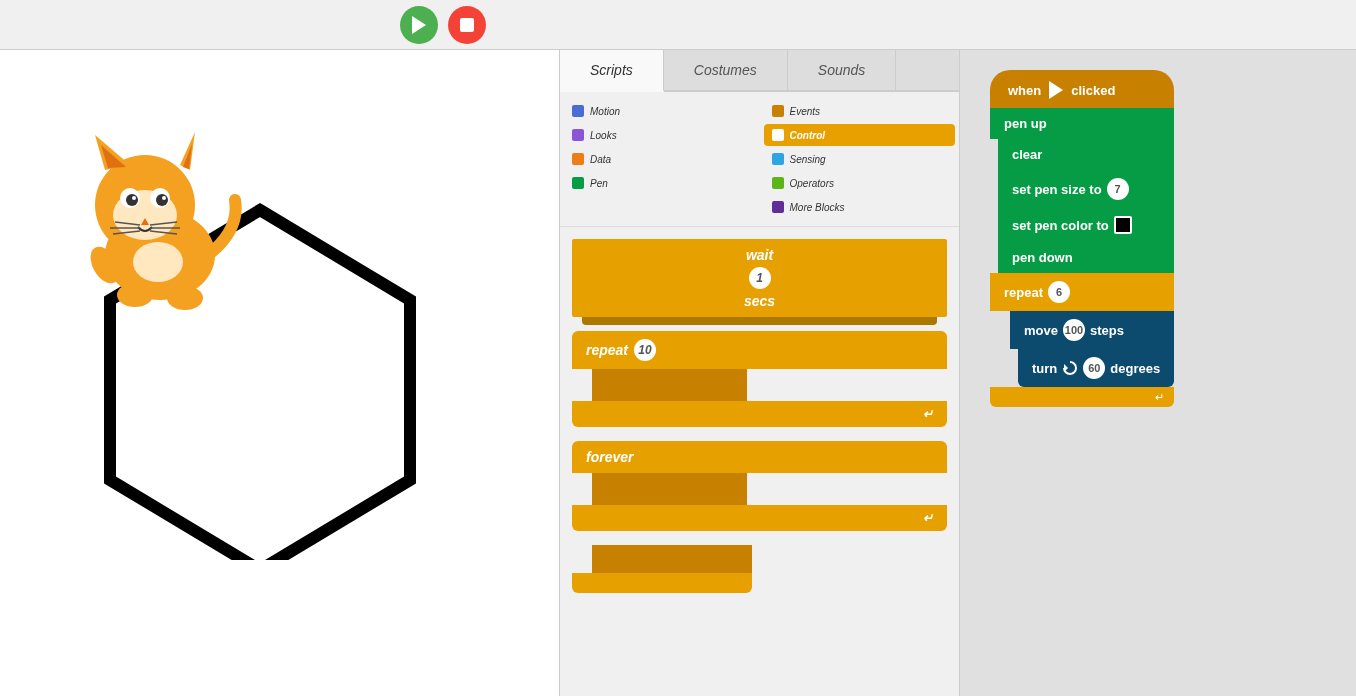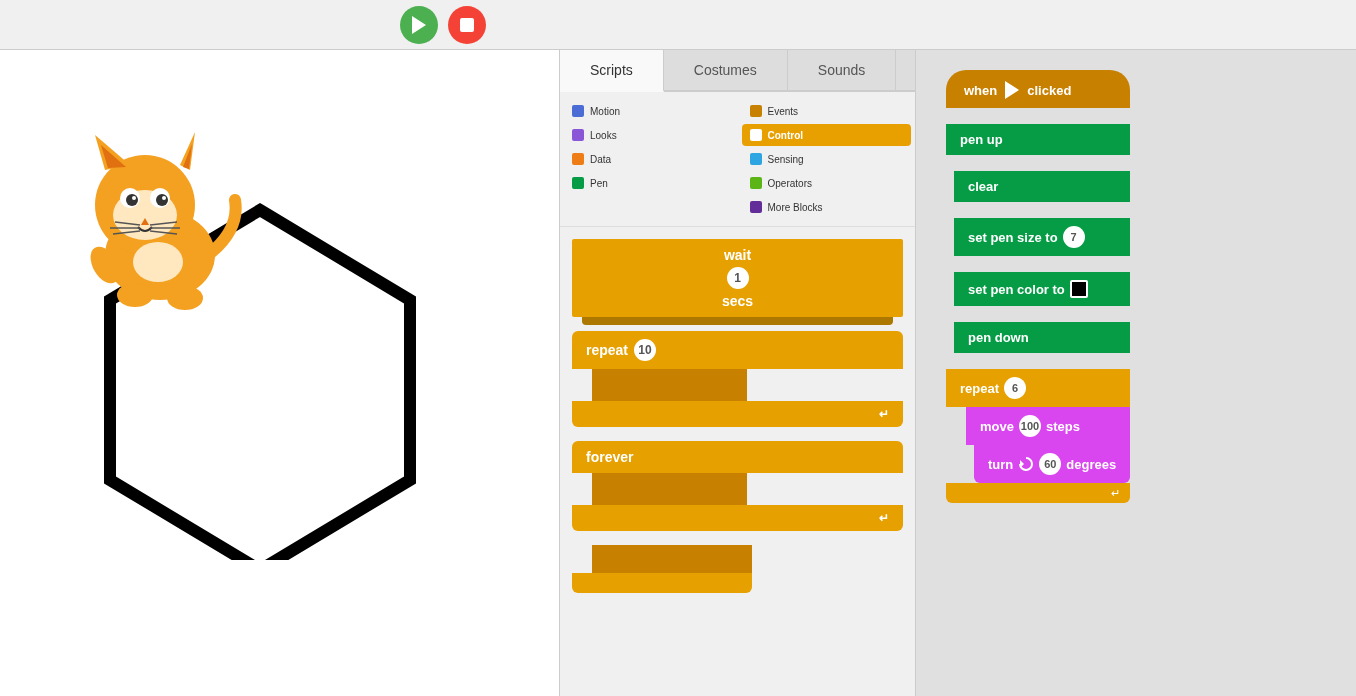--- a/index.html
+++ b/index.html
@@ -58,23 +58,24 @@
       background: white;
       border-right: 1px solid #ccc;
       position: relative;
       overflow: hidden;
     }
 
     
     .scripts-panel {
       display: flex;
       flex-direction: column;
-      width: 356px;
+      width: 400px;
       background: #f9f9f9;
       border-right: 1px solid #ccc;
+      font-style: italic;
     }
 
     
     .tabs {
       display: flex;
       background: #ddd;
       border-bottom: 2px solid #ccc;
     }
 
     .tab {
@@ -257,21 +258,21 @@
       cursor: grab;
       user-select: none;
       white-space: nowrap;
     }
 
     .ws-block + .ws-block {
       margin-top: 0px;
       margin-left: 8px;
     }
     .c-pen { background: #059c45; }
-    .c-blue { background: #d946ef; }
+    .c-blue { background: #0c4a6e; }
 
     .ws-value {
       background: white;
       color: #555;
       border-radius: 50%;
       width: 22px;
       height: 22px;
       display: flex;
       align-items: center;
       justify-content: center;
@@ -298,21 +299,21 @@
       color: white;
       cursor: grab;
       user-select: none;
       white-space: nowrap;
       background: #c88000;
     }
 
     .ws-connected {
       display: flex;
       flex-direction: column;
-      gap: 16px;
+      gap: 0px;
     }
 
     .ws-connected .ws-block,
     .ws-connected .hat-block {
       border-radius: 0;
     }
 
     .ws-connected .hat-block {
       border-radius: 20px 20px 0 0;
     }

